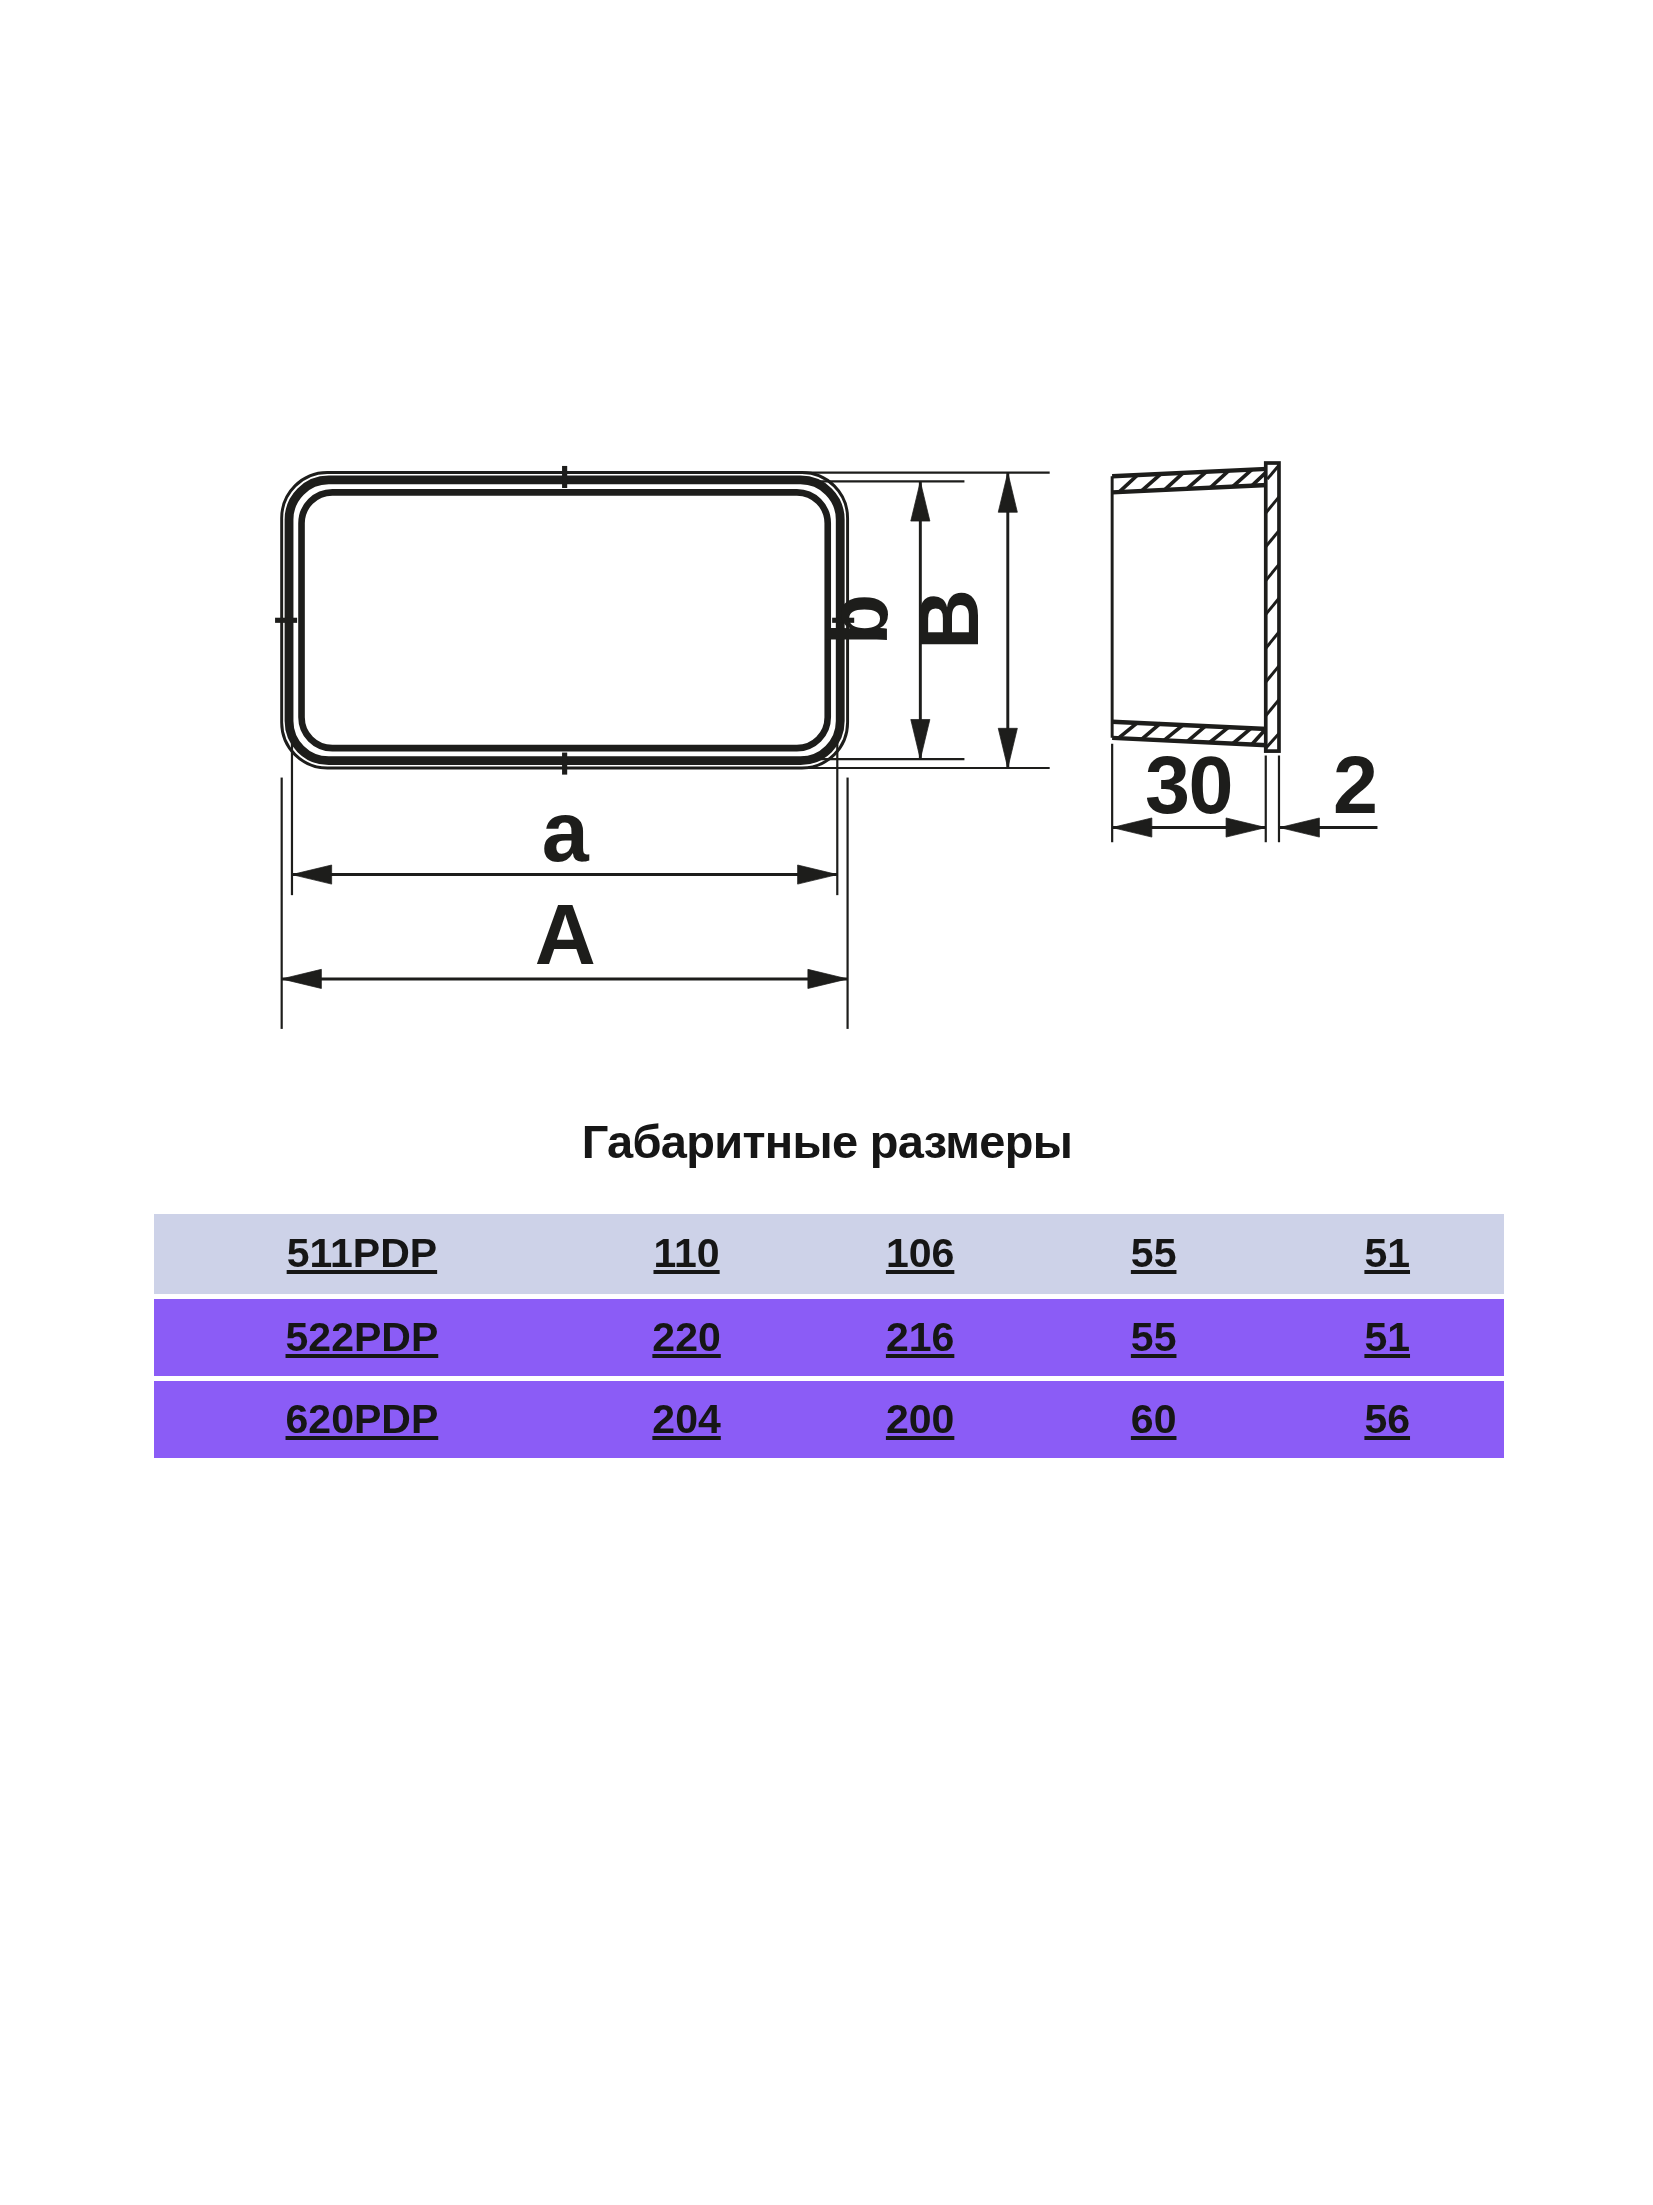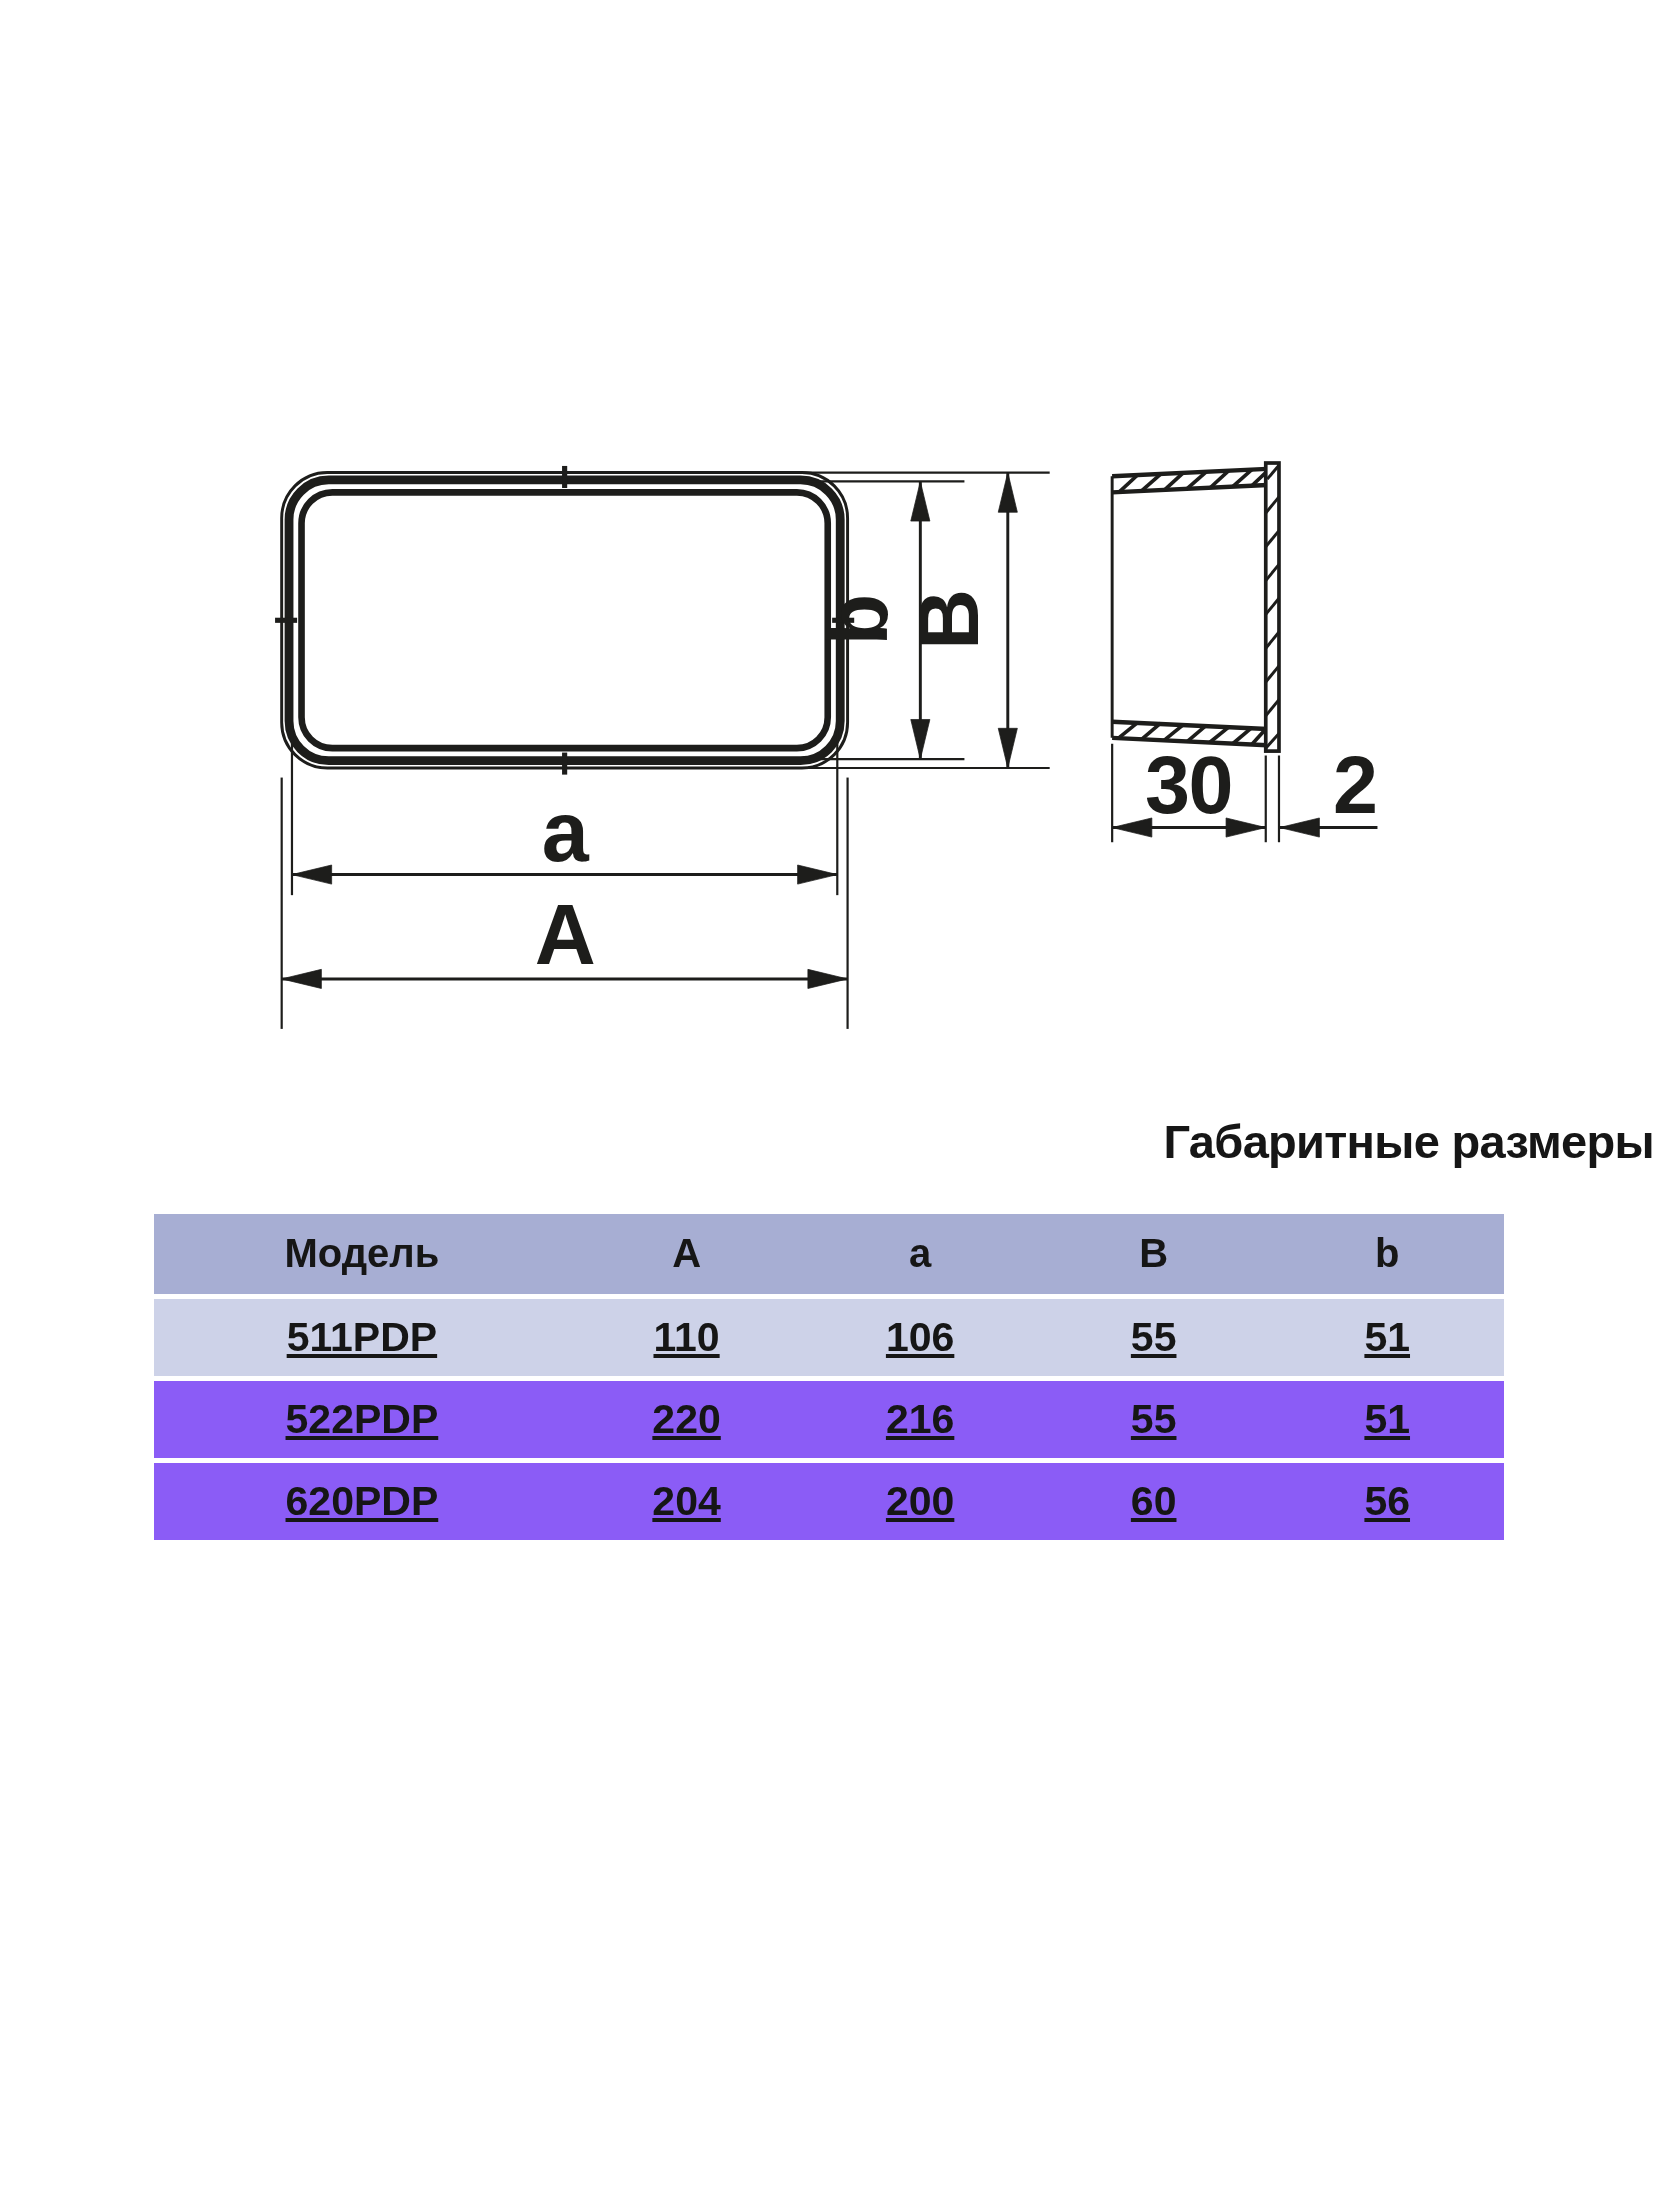--- a/index.html
+++ b/index.html
@@ -29,21 +29,21 @@
   }
   .dim-letter  { font-size: 115px; letter-spacing: -2px; }
   .dim-number  { font-size: 110px; letter-spacing: -2px; }
   #table-title {
     position: absolute;
     left: 0;
     top: 1101px;
     width: 1654px;
     height: 81px;
     line-height: 81px;
-    text-align: right;
+    text-align: center;
     font-size: 47px;
     font-weight: 700;
     letter-spacing: -0.7px;
     color: #161616;
   }
   #dim-table {
     position: absolute;
     left: 154px;
     top: 1214px;
     width: 1350px;
@@ -203,27 +203,20 @@
 
   <table id="dim-table">
     <colgroup>
       <col style="width:30.8%">
       <col style="width:17.3%">
       <col style="width:17.3%">
       <col style="width:17.3%">
       <col style="width:17.3%">
     </colgroup>
     <tbody>
-      <tr class="header-row">
-        <th>Модель</th>
-        <th>A</th>
-        <th>a</th>
-        <th>B</th>
-        <th>b</th>
-      </tr>
       <tr class="row-shaded">
         <td>511PDP</td>
         <td>110</td>
         <td>106</td>
         <td>55</td>
         <td>51</td>
       </tr>
       <tr class="row-plain">
         <td>522PDP</td>
         <td>220</td>

